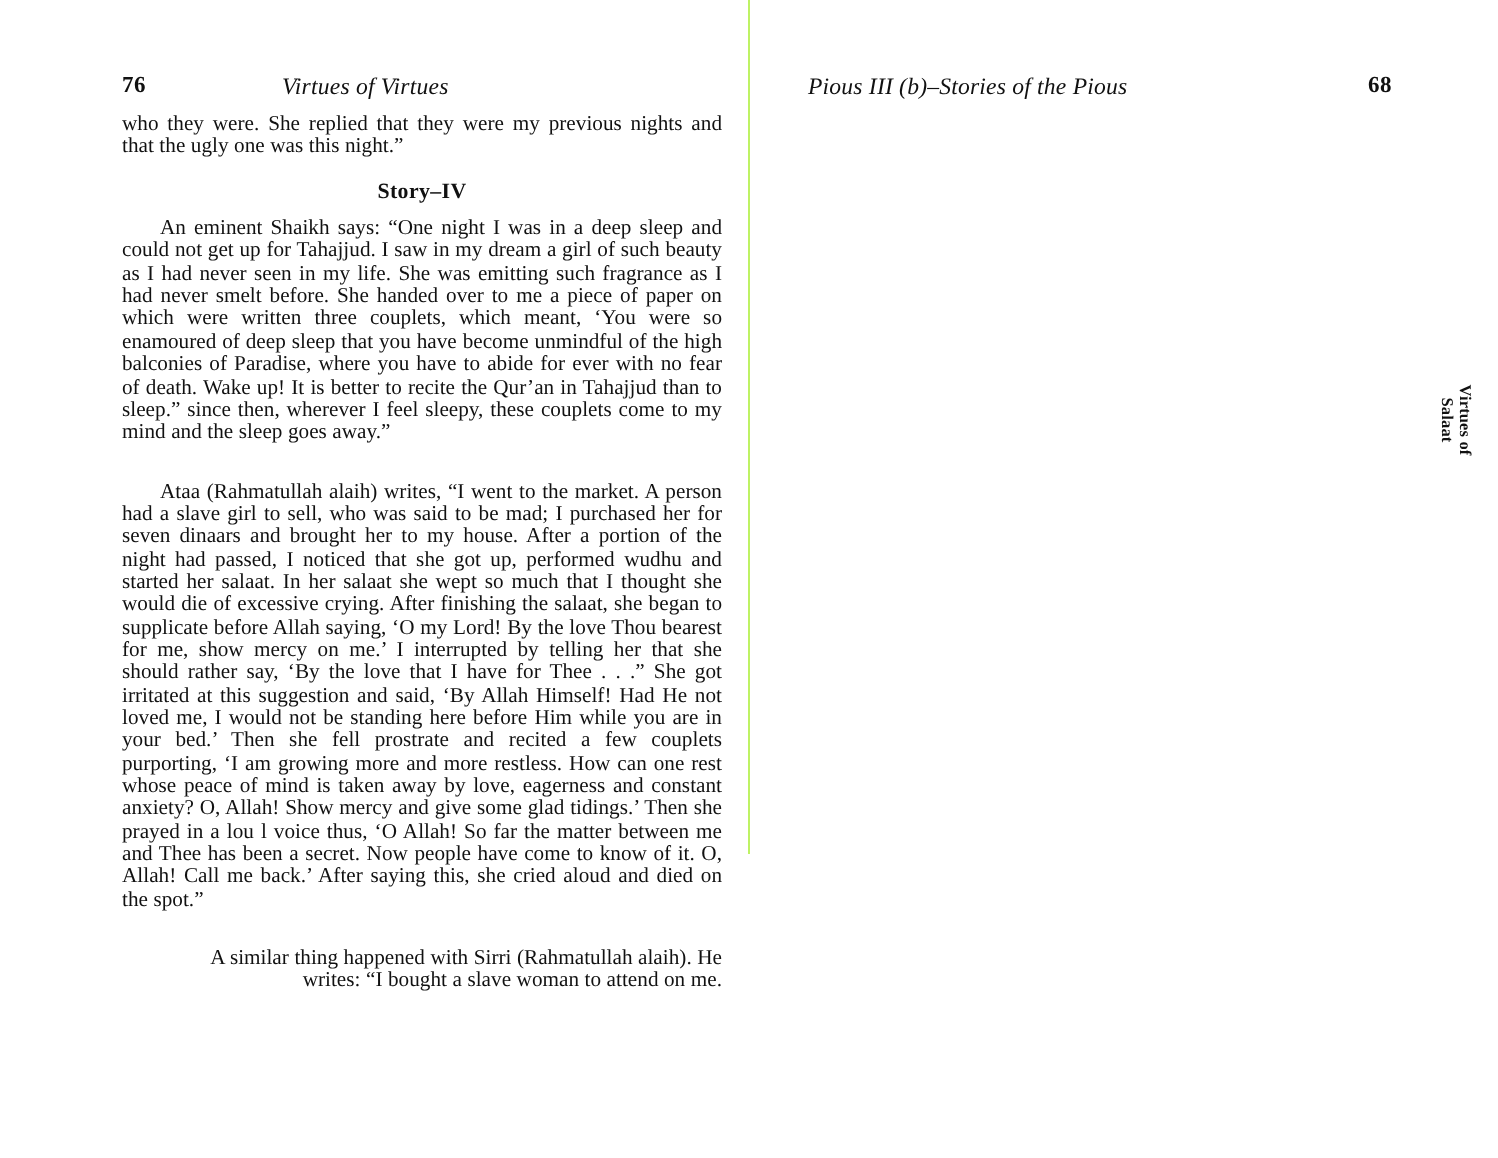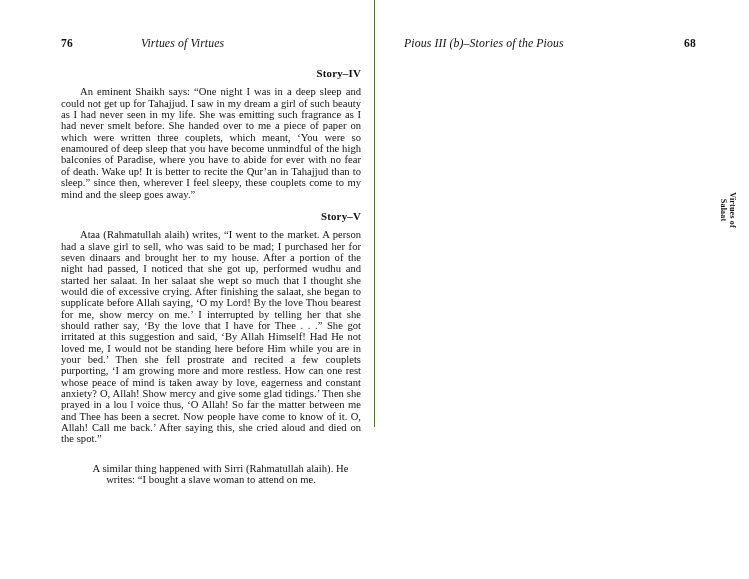--- a/index.html
+++ b/index.html
@@ -11,21 +11,21 @@
     width: 749px;
     height: 579px;
     overflow: hidden;
     font-family: "Liberation Serif", "DejaVu Serif", serif;
     color: #111111;
   }
   #spread {
     position: relative;
     width: 749px;
     height: 427px;
-    background: #4d7c0f;
+    background: #bef264;
   }
 
   
   .page {
     position: absolute;
     top: 0;
     height: 579px;
     background: #ffffff;
   }
   .page.left  { left: 0px;   width: 374px; }
@@ -83,29 +83,29 @@
 
   p.para {
     margin: 0;
     text-indent: 19px;
     text-align: justify;
   }
   p.para.cont {
     text-indent: 0;
   }
   p.para.last {
-    text-align: center;
+    text-align: right;
   }
 
   h2.story {
     margin: 0;
     font-size: 10.9px;
     line-height: 11.4px;
     font-weight: bold;
-    text-align: right;
+    text-align: center;
     text-indent: 0;
     letter-spacing: 0.2px;
     white-space: nowrap;
   }
   .gap-before { height: 11px; }
   .gap-after  { height: 7px; }
 
   
   .sidetab {
     position: absolute;
@@ -159,29 +159,29 @@
 
   <div class="page left">
 
     <div class="runhead">
       <span class="folio">76</span>
       <span class="title">Virtues of Virtues</span>
     </div>
 
     <div class="textblock">
 
+      <p class="para cont">who they were. She replied that they were my previous nights and that the ugly one was this night.”</p>
 
       <div class="gap-before"></div>
       <h2 class="story">Story–IV</h2>
       <div class="gap-after"></div>
 
       <p class="para">An eminent Shaikh says: “One night I was in a deep sleep and could not get up for Tahajjud. I saw in my dream a girl of such beauty as I had never seen in my life. She was emitting such fragrance as I had never smelt before. She handed over to me a piece of paper on which were written three couplets, which meant, ‘You were so enamoured of deep sleep that you have become unmindful of the high balconies of Paradise, where you have to abide for ever with no fear of death. Wake up! It is better to recite the Qur’an in Tahajjud than to sleep.” since then, wherever I feel sleepy, these couplets come to my mind and the sleep goes away.”</p>
 
       <div class="gap-before"></div>
-      <h2 class="story">Story–V</h2>
       <div class="gap-after"></div>
 
       <p class="para">Ataa (Rahmatullah alaih) writes, “I went to the market. A person had a slave girl to sell, who was said to be mad; I purchased her for seven dinaars and brought her to my house. After a portion of the night had passed, I noticed that she got up, performed wudhu and started her salaat. In her salaat she wept so much that I thought she would die of excessive crying. After finishing the salaat, she began to supplicate before Allah saying, ‘O my Lord! By the love Thou bearest for me, show mercy on me.’ I interrupted by telling her that she should rather say, ‘By the love that I have for Thee . . .” She got irritated at this suggestion and said, ‘By Allah Himself! Had He not loved me, I would not be standing here before Him while you are in your bed.’ Then she fell prostrate and recited a few couplets purporting, ‘I am growing more and more restless. How can one rest whose peace of mind is taken away by love, eagerness and constant anxiety? O, Allah! Show mercy and give some glad tidings.’ Then she prayed in a lou l voice thus, ‘O Allah! So far the matter between me and Thee has been a secret. Now people have come to know of it. O, Allah! Call me back.’ After saying this, she cried aloud and died on the spot.”</p>
 
       <div class="gap-before"></div>
       <div class="gap-after"></div>
 
       <p class="para last">A similar thing happened with Sirri (Rahmatullah alaih). He writes: “I bought a slave woman to attend on me.</p>
 
     </div>

